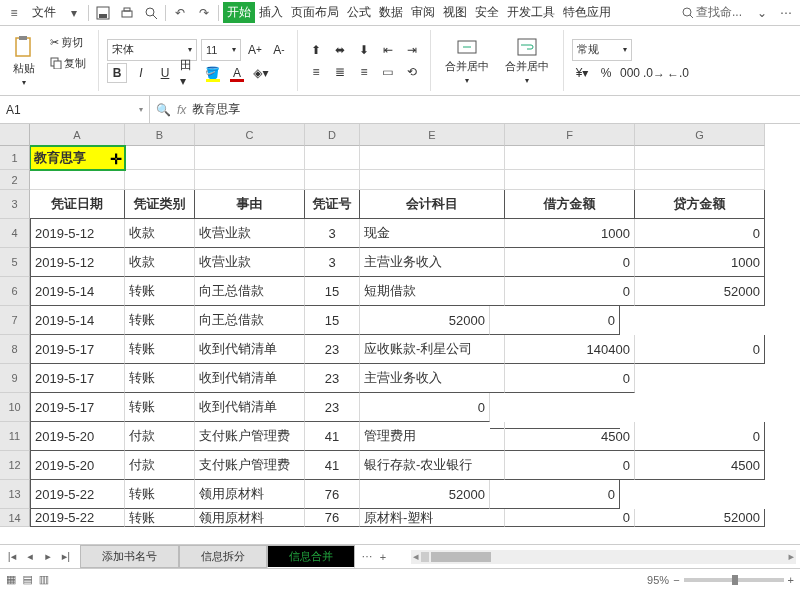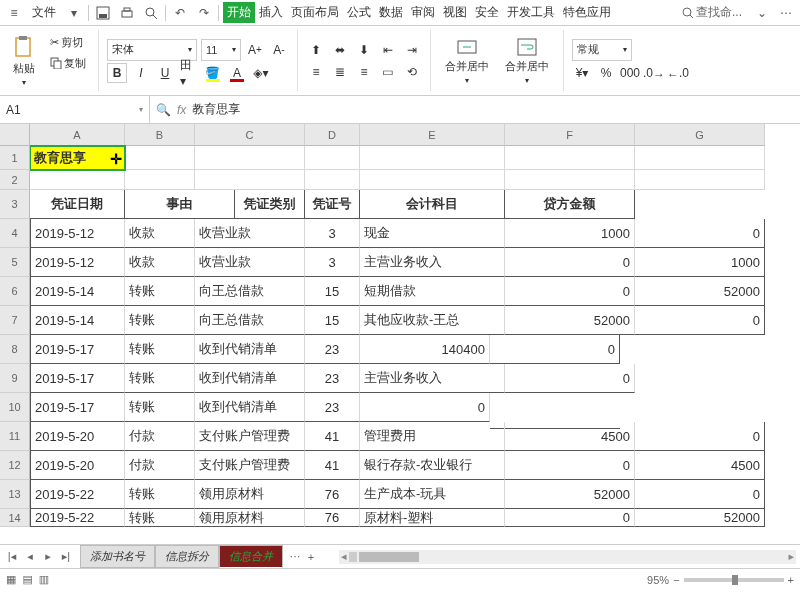--- a/index.html
+++ b/index.html
@@ -37,22 +37,22 @@
 .cell.ctr { justify-content: center; }
 .row.hdrrow .cell { border: 1px solid #555; border-left: none; border-top: none; }
 .row.data .cell { border-bottom: 1px solid #555; }
 .row.data .cell.bl { border-left: 1px solid #555; }
 .row.data .cell.br { border-right: 1px solid #555; }
 .selcell { background: #ffff00; outline: 2px solid #22a83f; outline-offset: -1px; font-weight: bold; position: relative; }
 .cursor { position: absolute; right: 2px; bottom: 2px; font-size: 14px; color: #000; }
 .tabbar { display: flex; align-items: center; height: 24px; border-top: 1px solid #ccc; padding: 0 4px; gap: 0; font-size: 11px; }
 .navbtns { display: flex; gap: 2px; margin-right: 6px; }
 .navbtn { width: 16px; height: 16px; display: flex; align-items: center; justify-content: center; cursor: pointer; color: #666; }
-.stab { padding: 3px 9px; background: #e0e0e0; border: 1px solid #bbb; cursor: pointer; font-style: italic; }
-.stab.active { background: #7f1d1d; color: #22a83f; border-bottom: 1px solid #fff; }
+.stab { padding: 3px 21px; background: #e0e0e0; border: 1px solid #bbb; cursor: pointer; }
+.stab.active { background: #000000; color: #22a83f; border-bottom: 1px solid #fff; }
 .hscroll { flex: 1; margin-left: 20px; height: 14px; background: #eee; position: relative; display: flex; align-items: center; }
 .hscroll .thumb { width: 60px; height: 10px; background: #bbb; margin-left: 2px; }
 .statusbar { display: flex; align-items: center; height: 22px; border-top: 1px solid #ccc; padding: 0 6px; gap: 6px; font-size: 11px; color: #666; }
 .zoom { margin-left: auto; display: flex; align-items: center; gap: 4px; }
 .zslider { width: 100px; height: 4px; background: #ccc; position: relative; }
 .zslider .zt { position: absolute; left: 48px; top: -3px; width: 6px; height: 10px; background: #888; }
 svg { display: block; }
 </style>
 </head>
 <body>
@@ -269,24 +269,25 @@
           <div class="cell " style="width: 95px;"></div>
           <div class="cell " style="width: 70px;"></div>
           <div class="cell " style="width: 110px;"></div>
           <div class="cell " style="width: 55px;"></div>
           <div class="cell " style="width: 145px;"></div>
           <div class="cell " style="width: 130px;"></div>
           <div class="cell " style="width: 130px;"></div>
         </div>
         <div class="row hdrrow" style="height: 29px;">
           <div class="cell hdr" style="width: 95px;">凭证日期</div>
+          <div class="cell hdr" style="width: 70px;">凭证类别</div>
           <div class="cell hdr" style="width: 110px;">事由</div>
-          <div class="cell hdr" style="width: 70px;">凭证类别</div>
           <div class="cell hdr" style="width: 55px;">凭证号</div>
           <div class="cell hdr" style="width: 145px;">会计科目</div>
+          <div class="cell hdr" style="width: 130px;">借方金额</div>
           <div class="cell hdr" style="width: 130px;">贷方金额</div>
         </div>
         <div class="row data" style="height: 29px;">
           <div class="cell bl" style="width: 95px;">2019-5-12</div>
           <div class="cell " style="width: 70px;">收款</div>
           <div class="cell " style="width: 110px;">收营业款</div>
           <div class="cell  ctr" style="width: 55px;">3</div>
           <div class="cell " style="width: 145px;">现金</div>
           <div class="cell  num" style="width: 130px;">1000</div>
           <div class="cell  num br" style="width: 130px;">0</div>
@@ -307,29 +308,29 @@
           <div class="cell  ctr" style="width: 55px;">15</div>
           <div class="cell " style="width: 145px;">短期借款</div>
           <div class="cell  num" style="width: 130px;">0</div>
           <div class="cell  num br" style="width: 130px;">52000</div>
         </div>
         <div class="row data" style="height: 29px;">
           <div class="cell bl" style="width: 95px;">2019-5-14</div>
           <div class="cell " style="width: 70px;">转账</div>
           <div class="cell " style="width: 110px;">向王总借款</div>
           <div class="cell  ctr" style="width: 55px;">15</div>
-          <div class="cell " style="width: 145px;">其他应收款-王总</div>
           <div class="cell  num" style="width: 130px;">52000</div>
           <div class="cell  num br" style="width: 130px;">0</div>
         </div>
         <div class="row data" style="height: 29px;">
           <div class="cell bl" style="width: 95px;">2019-5-17</div>
           <div class="cell " style="width: 70px;">转账</div>
           <div class="cell " style="width: 110px;">收到代销清单</div>
           <div class="cell  ctr" style="width: 55px;">23</div>
+          <div class="cell " style="width: 145px;">应收账款-利星公司</div>
           <div class="cell  num" style="width: 130px;">140400</div>
           <div class="cell  num br" style="width: 130px;">0</div>
         </div>
         <div class="row data" style="height: 29px;">
           <div class="cell bl" style="width: 95px;">2019-5-17</div>
           <div class="cell " style="width: 70px;">转账</div>
           <div class="cell " style="width: 110px;">收到代销清单</div>
           <div class="cell  ctr" style="width: 55px;">23</div>
           <div class="cell " style="width: 145px;">主营业务收入</div>
           <div class="cell  num" style="width: 130px;">0</div>
@@ -358,21 +359,20 @@
           <div class="cell  ctr" style="width: 55px;">41</div>
           <div class="cell " style="width: 145px;">银行存款-农业银行</div>
           <div class="cell  num" style="width: 130px;">0</div>
           <div class="cell  num br" style="width: 130px;">4500</div>
         </div>
         <div class="row data" style="height: 29px;">
           <div class="cell bl" style="width: 95px;">2019-5-22</div>
           <div class="cell " style="width: 70px;">转账</div>
           <div class="cell " style="width: 110px;">领用原材料</div>
           <div class="cell  ctr" style="width: 55px;">76</div>
-          <div class="cell " style="width: 145px;">生产成本-玩具</div>
           <div class="cell  num" style="width: 130px;">52000</div>
           <div class="cell  num br" style="width: 130px;">0</div>
         </div>
         <div class="row data" style="height: 18px;">
           <div class="cell bl" style="width: 95px;">2019-5-22</div>
           <div class="cell " style="width: 70px;">转账</div>
           <div class="cell " style="width: 110px;">领用原材料</div>
           <div class="cell  ctr" style="width: 55px;">76</div>
           <div class="cell " style="width: 145px;">原材料-塑料</div>
           <div class="cell  num" style="width: 130px;">0</div>

